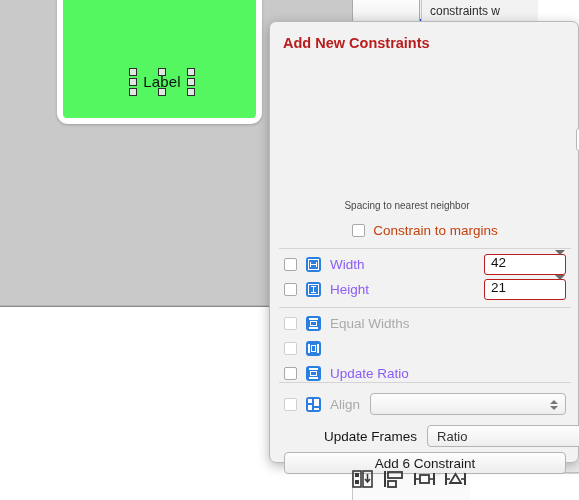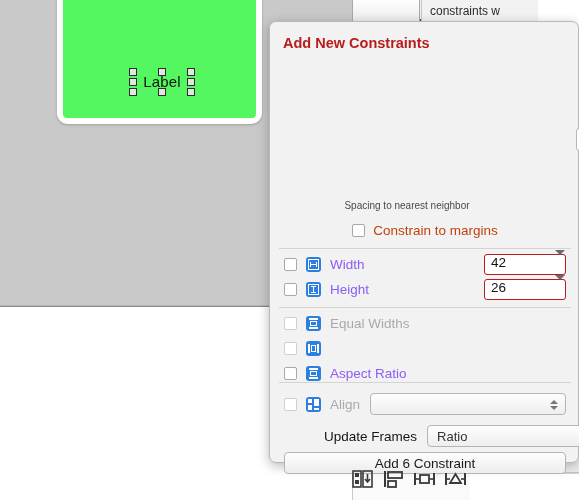--- a/index.html
+++ b/index.html
@@ -316,21 +316,21 @@
   <div class="opt-row" style="top:257px">
     <span class="cbox"></span>
     <span class="opt-ico">
       <span class="ico-in" style="left:2px;top:2px;width:11px;height:11px;background:transparent;border:1px solid #fff;"></span>
       <span class="ico-in" style="left:7px;top:4px;width:1px;height:7px;"></span>
       <span class="ico-in" style="left:5px;top:4px;width:5px;height:1px;"></span>
       <span class="ico-in" style="left:5px;top:10px;width:5px;height:1px;"></span>
     </span>
     <span class="opt-txt">Height</span>
     <span class="opt-stepper">
-      <span class="val">26</span>
+      <span class="val">21</span>
       <span class="arrow"><span class="tri"></span></span>
     </span>
   </div>
 
   <div id="div2"></div>
 
   <div class="opt-row" style="top:291px">
     <span class="cbox dim"></span>
     <span class="opt-ico">
       <span class="ico-in" style="left:3px;top:2px;width:9px;height:2px;"></span>
@@ -349,21 +349,21 @@
     </span>
   </div>
 
   <div class="opt-row" style="top:341px">
     <span class="cbox"></span>
     <span class="opt-ico">
       <span class="ico-in" style="left:3px;top:2px;width:9px;height:2px;"></span>
       <span class="ico-in" style="left:4px;top:5px;width:7px;height:5px;background:transparent;border:1px solid #fff;"></span>
       <span class="ico-in" style="left:3px;top:11px;width:9px;height:2px;"></span>
     </span>
-    <span class="opt-txt">Aspect Ratio</span>
+    <span class="opt-txt">Update Ratio</span>
   </div>
 
   <div id="div3"></div>
 
   <div id="align-row">
     <span class="cbox dim"></span>
     <span class="opt-ico">
       <span class="ico-in" style="left:2px;top:2px;width:4px;height:4px;"></span>
       <span class="ico-in" style="left:2px;top:8px;width:4px;height:5px;"></span>
       <span class="ico-in" style="left:8px;top:2px;width:5px;height:7px;"></span>

